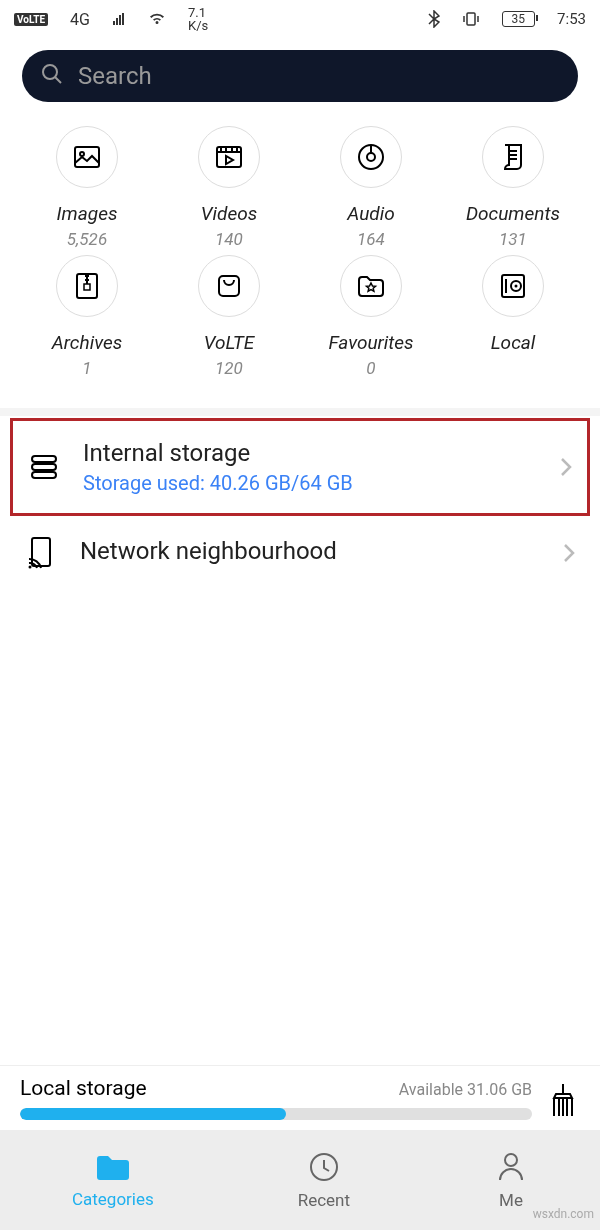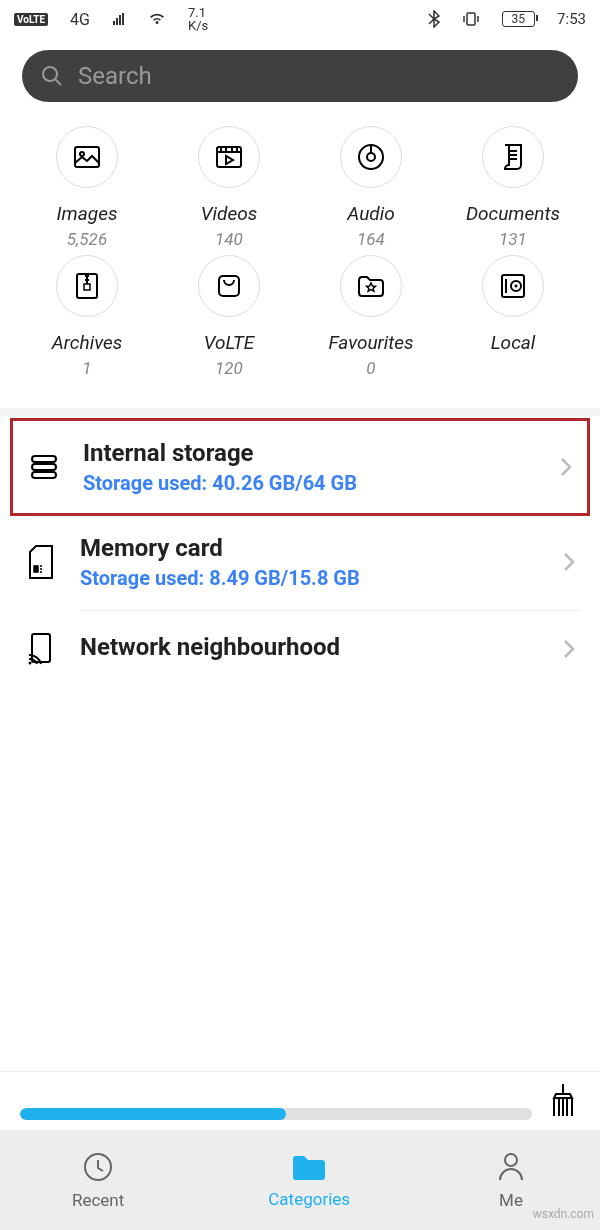--- a/index.html
+++ b/index.html
@@ -3,31 +3,31 @@
 <meta charset="utf-8">
 <style>
 * { margin: 0; padding: 0; box-sizing: border-box; font-family: -apple-system, BlinkMacSystemFont, "Segoe UI", Roboto, sans-serif; }
 body { width: 600px; height: 1230px; background: #fff; color: #000; overflow: hidden; position: relative; }
 
 .status-bar { display: flex; justify-content: space-between; align-items: center; padding: 6px 14px; font-size: 15px; color: #333; height: 38px; }
 .status-left, .status-right { display: flex; align-items: center; gap: 22px; }
 .volte { background: #333; color: #fff; font-size: 10px; padding: 1px 3px; border-radius: 2px; font-weight: bold; }
 .sig-label { font-size: 16px; }
 
-.search-bar { margin: 12px 22px 18px; background: #404040; border-radius: 30px; display: flex; align-items: center; padding: 12px 18px; gap: 14px; }
+.search-bar { margin: 12px 22px 18px; background: #0f172a; border-radius: 30px; display: flex; padding: 12px 18px; gap: 14px; }
 .search-bar .ph { color: #999; font-size: 24px; }
 
 .cat-grid { display: grid; grid-template-columns: repeat(4, 1fr); gap: 6px 0; padding: 6px 16px 30px; }
 .cat-item { display: flex; flex-direction: column; align-items: center; font-style: italic; }
 .cat-icon { width: 62px; height: 62px; border: 1px solid #ddd; border-radius: 50%; display: flex; align-items: center; justify-content: center; margin-bottom: 14px; }
 .cat-label { font-size: 19px; color: #222; }
 .cat-count { font-size: 17px; color: #888; margin-top: 4px; }
 
 .storage-list { background: #fff; border-top: 8px solid #f4f4f4; }
-.storage-row { display: flex; align-items: center; padding: 20px 24px; gap: 22px; position: relative; font-weight: bold; }
+.storage-row { display: flex; align-items: center; padding: 20px 24px; gap: 22px; position: relative; }
 .storage-row.highlight { border: 3px solid #b3262a; margin: 2px 10px -2px 10px; padding: 18px 14px; }
 .storage-icon { width: 34px; display:flex; justify-content:center; }
 .storage-text { flex: 1; }
 .storage-title { font-size: 24px; color: #222; margin-bottom: 4px; }
 .storage-sub { font-size: 20px; color: #3b82f6; }
 .chev { color: #bbb; }
 .divider { height: 1px; background: #eee; margin-left: 80px; margin-right: 20px; }
 
 .local-storage { position: absolute; bottom: 100px; left: 0; right: 0; padding: 10px 20px; border-top: 1px solid #eee; display: flex; align-items: flex-end; gap: 14px; }
 .ls-main { flex: 1; }
@@ -199,37 +199,20 @@
       <div class="storage-title">Internal storage</div>
       <div class="storage-sub">Storage used: 40.26 GB/64 GB</div>
     </div>
     <span class="chev">
         <svg width="14" height="24" viewBox="0 0 14 24">
           <path d="M3 4l8 8-8 8" stroke="#bbb" stroke-width="2.5" fill="none"></path>
         </svg>
       </span>
   </div>
 
-  <div class="storage-row">
-    <div class="storage-icon">
-      <svg width="30" height="36" viewBox="0 0 30 36">
-          <path d="M4 8l6-6h16v32H4z" stroke="#000" stroke-width="2" fill="none"></path>
-          <path d="M8 22h4v6H8zM14 22h2M14 25h2M14 28h2" stroke="#000" stroke-width="1.5"></path>
-        </svg>
-    </div>
-    <div class="storage-text">
-      <div class="storage-title">Memory card</div>
-      <div class="storage-sub">Storage used: 8.49 GB/15.8 GB</div>
-    </div>
-    <span class="chev">
-        <svg width="14" height="24" viewBox="0 0 14 24">
-          <path d="M3 4l8 8-8 8" stroke="#bbb" stroke-width="2.5" fill="none"></path>
-        </svg>
-      </span>
-  </div>
   <div class="divider"></div>
 
   <div class="storage-row">
     <div class="storage-icon">
       <svg width="30" height="36" viewBox="0 0 30 36">
           <rect x="6" y="3" width="18" height="28" rx="2" stroke="#000" stroke-width="2" fill="none"></rect>
           <path d="M3 28a8 8 0 018 5M3 24a12 12 0 0112 9" stroke="#000" stroke-width="2" fill="none"></path>
           <circle cx="4" cy="32" r="1.5" fill="#000"></circle>
         </svg>
     </div>
@@ -239,45 +222,49 @@
     <span class="chev">
         <svg width="14" height="24" viewBox="0 0 14 24">
           <path d="M3 4l8 8-8 8" stroke="#bbb" stroke-width="2.5" fill="none"></path>
         </svg>
       </span>
   </div>
 </div>
 
 <div class="local-storage">
   <div class="ls-main">
+    <div class="ls-row">
+      <span class="ls-title">Local storage</span>
+      <span class="ls-avail">Available 31.06 GB</span>
+    </div>
     <div class="ls-bar">
         <div class="ls-fill"></div>
       </div>
   </div>
   <span>
     <svg width="34" height="38" viewBox="0 0 34 38">
         <path d="M17 2v10M10 12h14l2 4H8zM8 16v18M13 16v18M17 16v18M21 16v18M26 16v18" stroke="#000" stroke-width="2" fill="none"></path>
       </svg>
   </span>
 </div>
 
 <div class="bottom-nav">
+  <div class="nav-item active">
+    <svg width="38" height="32" viewBox="0 0 38 32">
+        <path d="M3 8a3 3 0 013-3h8l4 4h14a3 3 0 013 3v14a3 3 0 01-3 3H6a3 3 0 01-3-3z" fill="#1fb0ee"></path>
+      </svg>
+    <span>Categories</span>
+  </div>
   <div class="nav-item inactive">
     <svg width="34" height="34" viewBox="0 0 34 34">
         <circle cx="17" cy="17" r="13" stroke="#666" stroke-width="2" fill="none"></circle>
         <path d="M17 10v8l5 3" stroke="#666" stroke-width="2" fill="none"></path>
       </svg>
     <span>Recent</span>
   </div>
-  <div class="nav-item active">
-    <svg width="38" height="32" viewBox="0 0 38 32">
-        <path d="M3 8a3 3 0 013-3h8l4 4h14a3 3 0 013 3v14a3 3 0 01-3 3H6a3 3 0 01-3-3z" fill="#1fb0ee"></path>
-      </svg>
-    <span>Categories</span>
-  </div>
   <div class="nav-item inactive">
     <svg width="34" height="34" viewBox="0 0 34 34">
         <circle cx="17" cy="10" r="6" stroke="#666" stroke-width="2" fill="none"></circle>
         <path d="M6 30a11 11 0 0122 0" stroke="#666" stroke-width="2" fill="none"></path>
       </svg>
     <span>Me</span>
   </div>
 </div>
 
 <div class="watermark">wsxdn.com</div>

